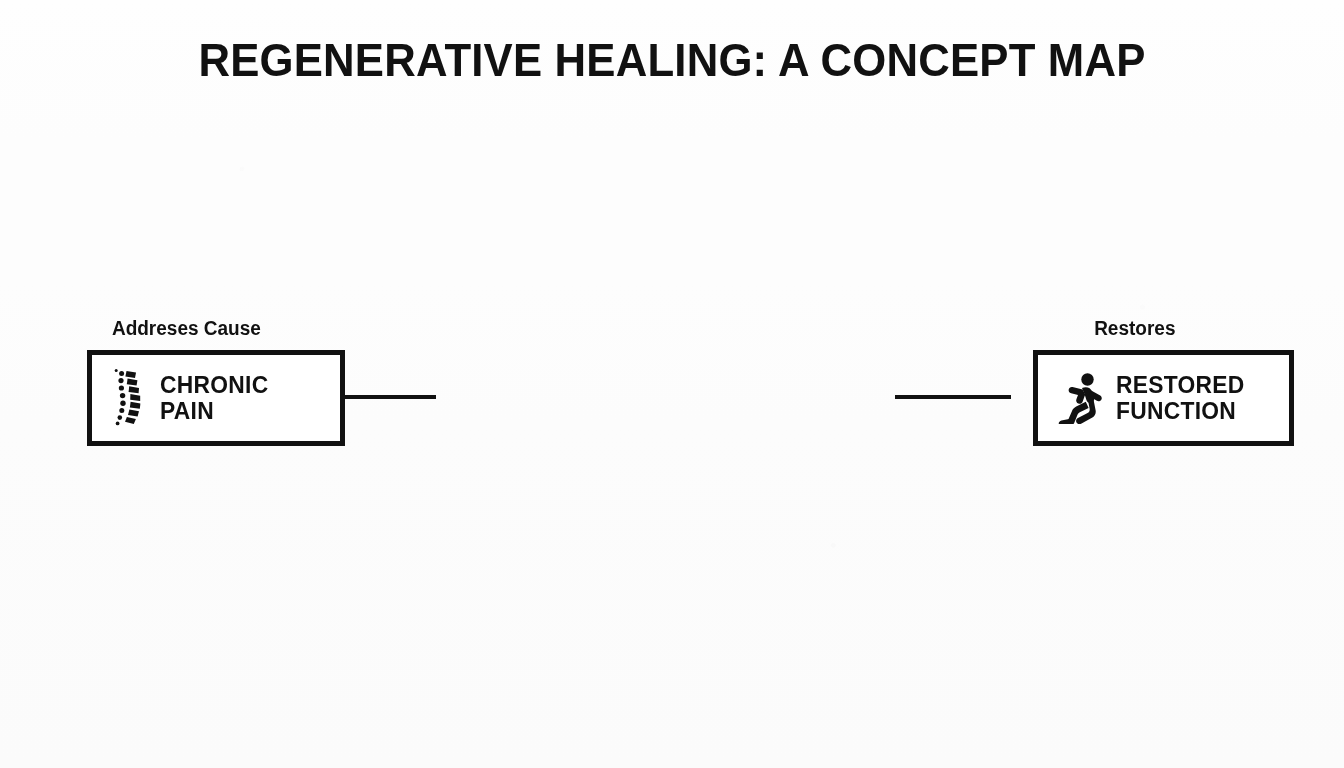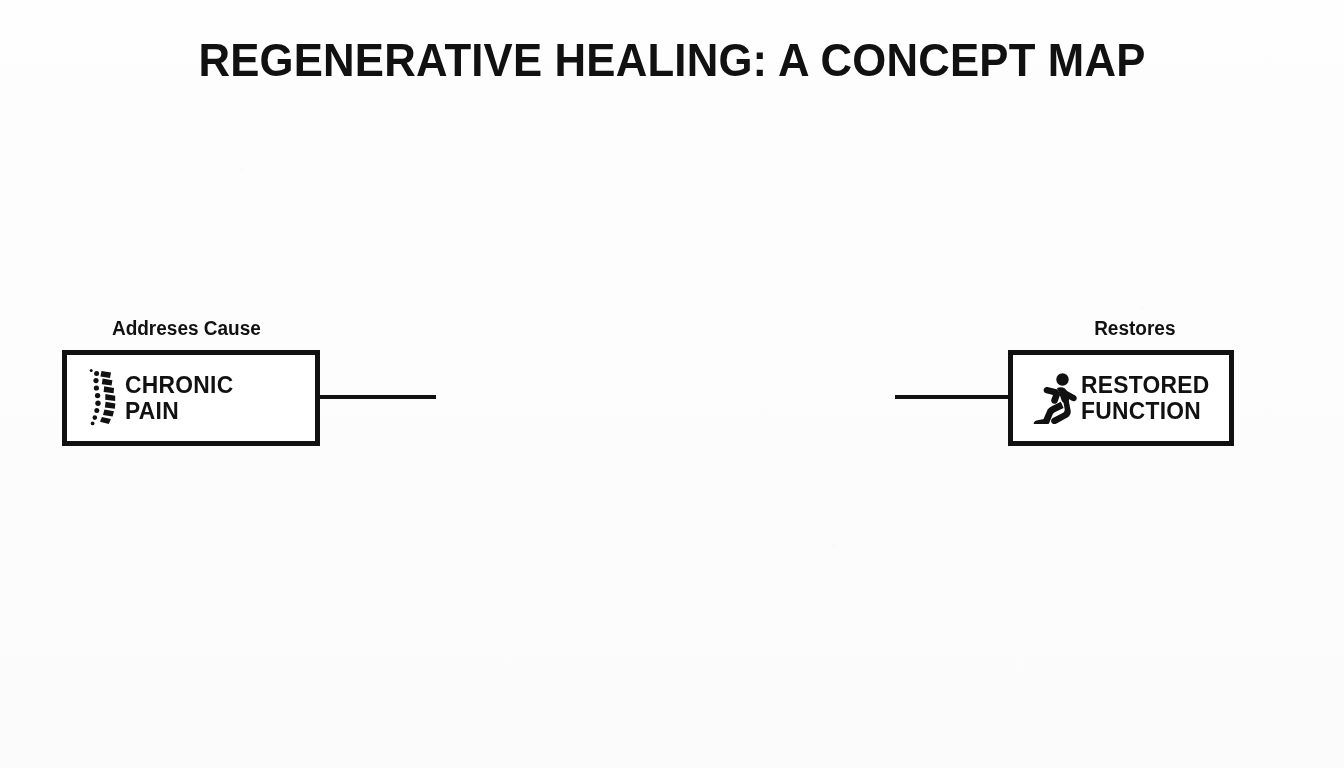--- a/index.html
+++ b/index.html
@@ -80,30 +80,31 @@
     position: absolute;
     background: #ffffff;
     border: 5px solid #111111;
     box-sizing: border-box;
     display: flex;
     align-items: center;
     z-index: 2;
   }
   .node.side {
     padding-left: 20px;
-    gap: 4px;
+    gap: 14px;
+    margin-left: 25px;
   }
   .node-left   { left: 62px;   top: 350px; width: 258px; height: 96px; }
   .node-center {
     left: 433px; top: 334px; width: 464px; height: 123px;
     border-width: 7px;
     padding-left: 24px;
     gap: 22px;
   }
-  .node-right  { left: 1008px; top: 350px; width: 226px; height: 96px; align-items: center; }
+  .node-right  { left: 1008px; top: 350px; width: 261px; height: 96px; align-items: center; }
 
   .node-label {
     color: #111111;
     font-family: "Liberation Sans Narrow", "Liberation Sans", sans-serif;
     font-weight: 700;
     line-height: 1.1;
     white-space: pre-line;
     transform: scaleX(0.95);
     transform-origin: 0% 50%;
   }

